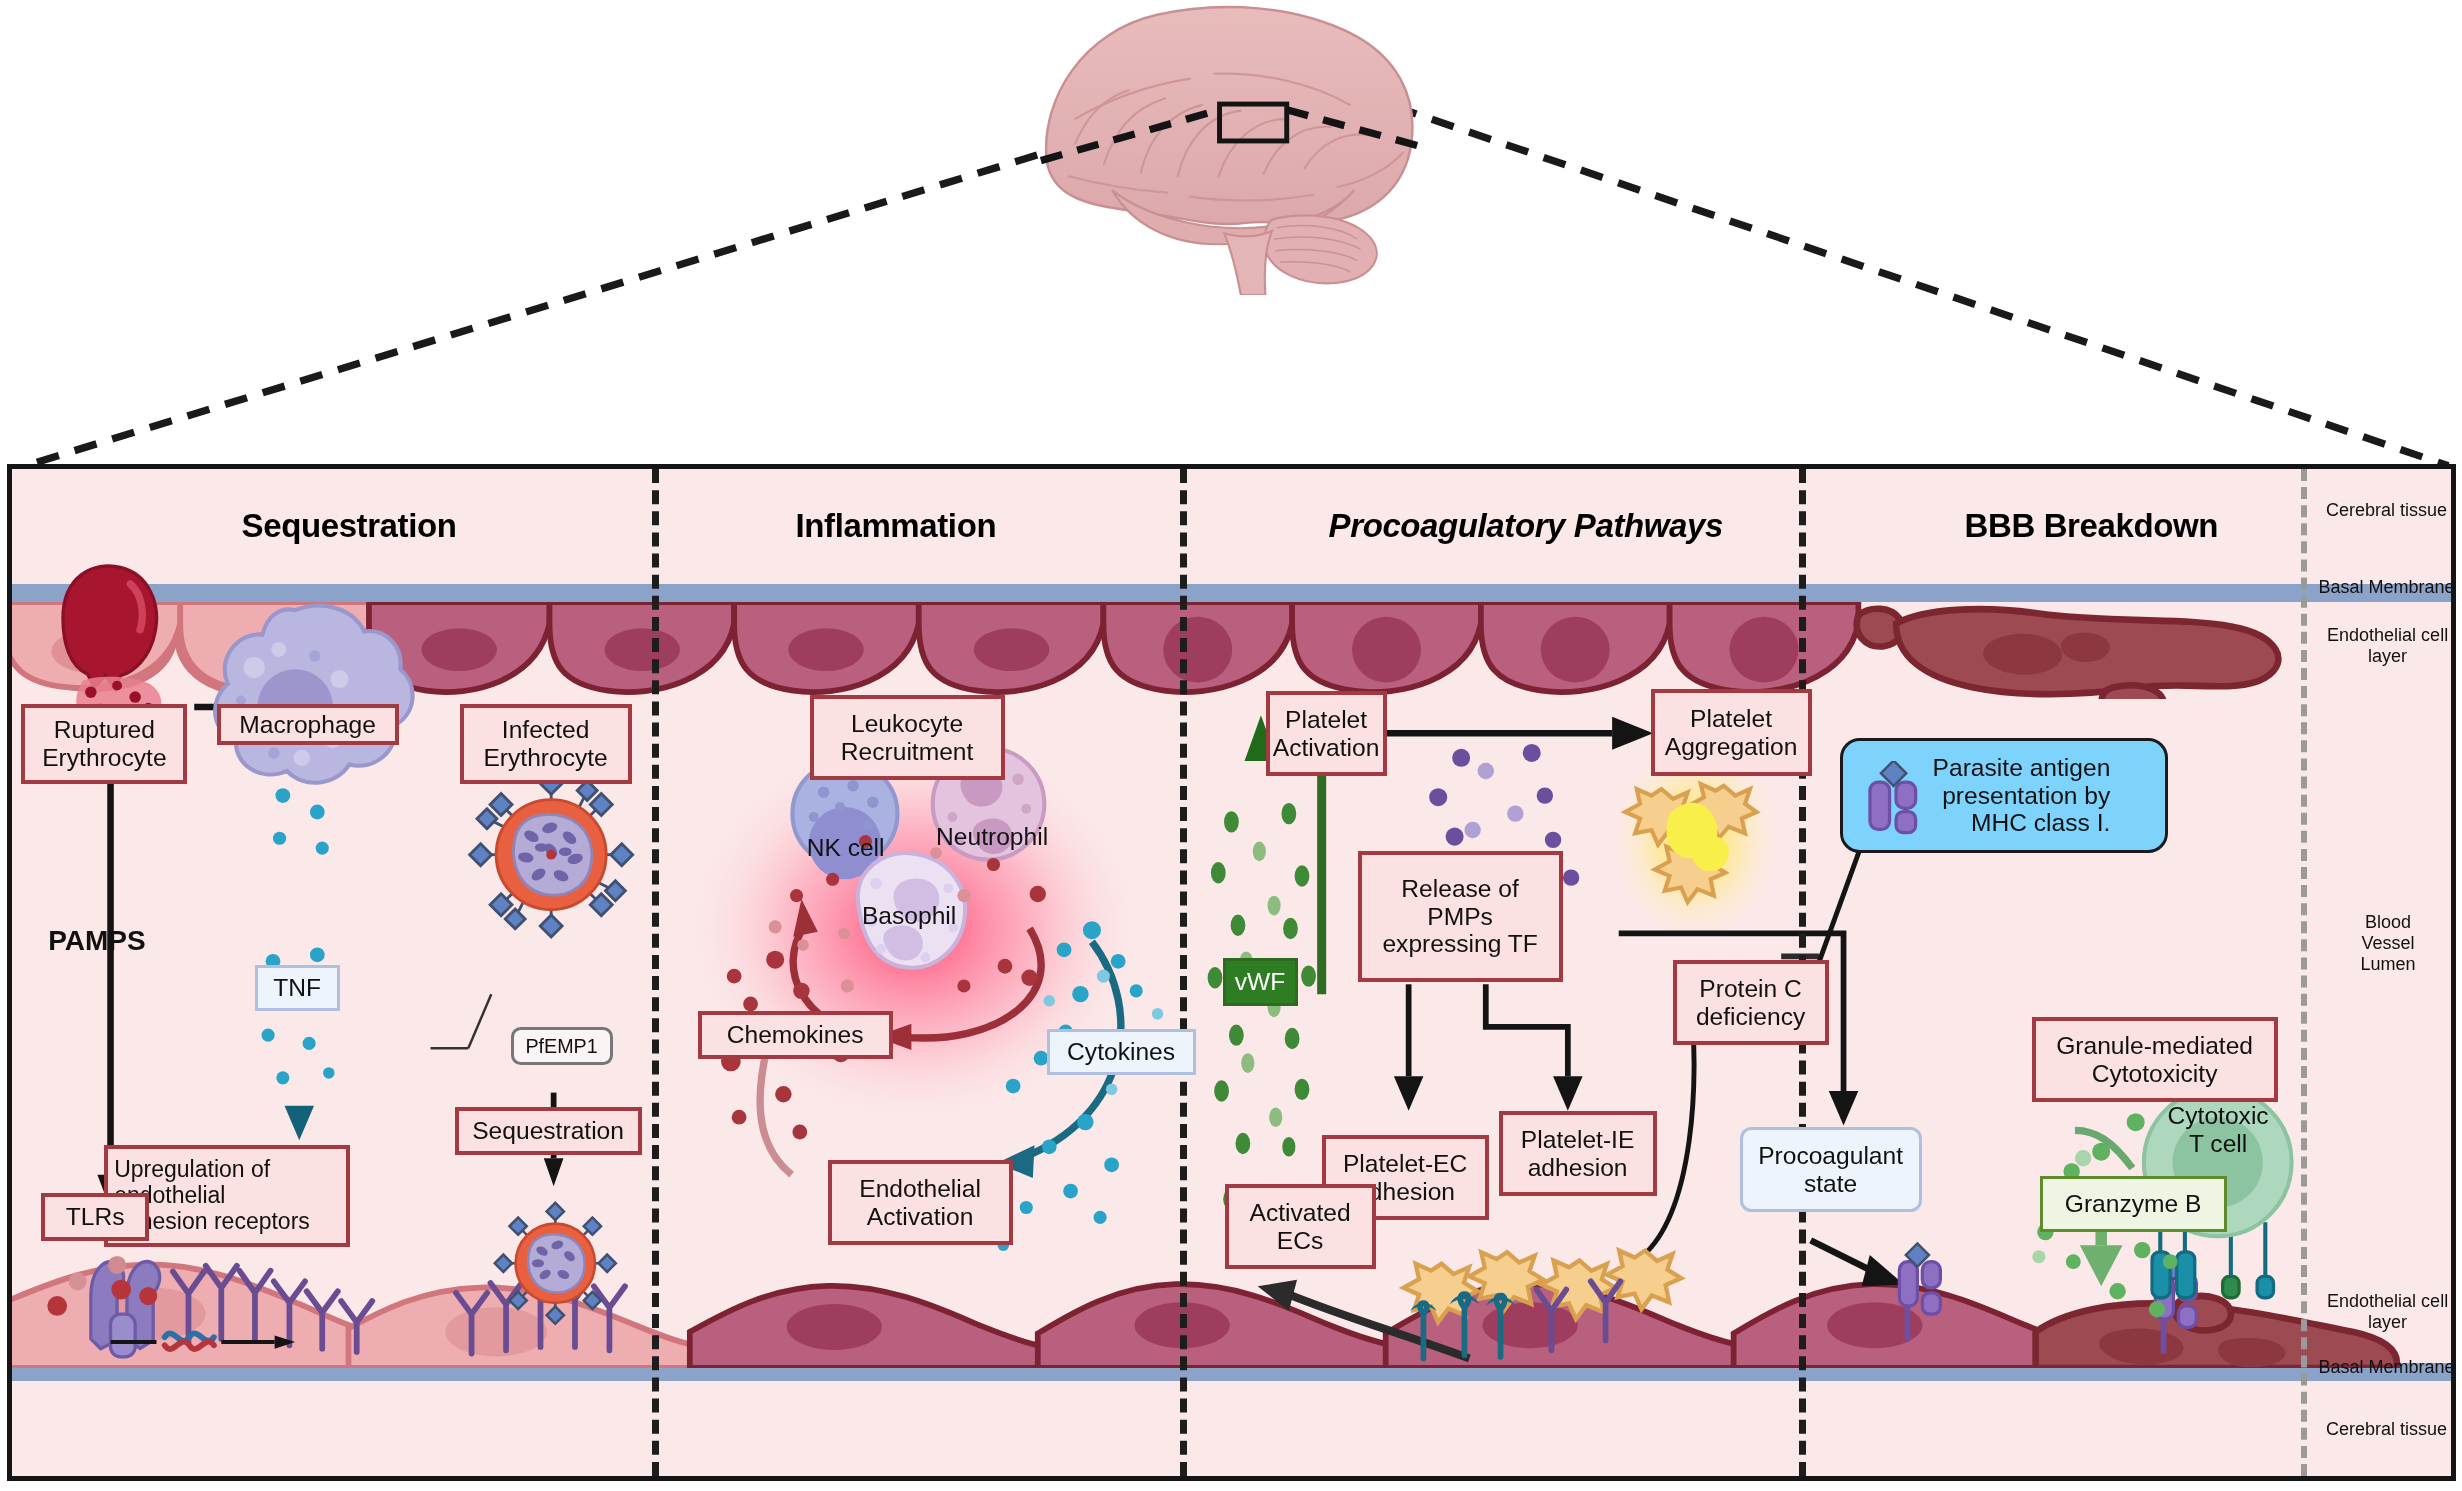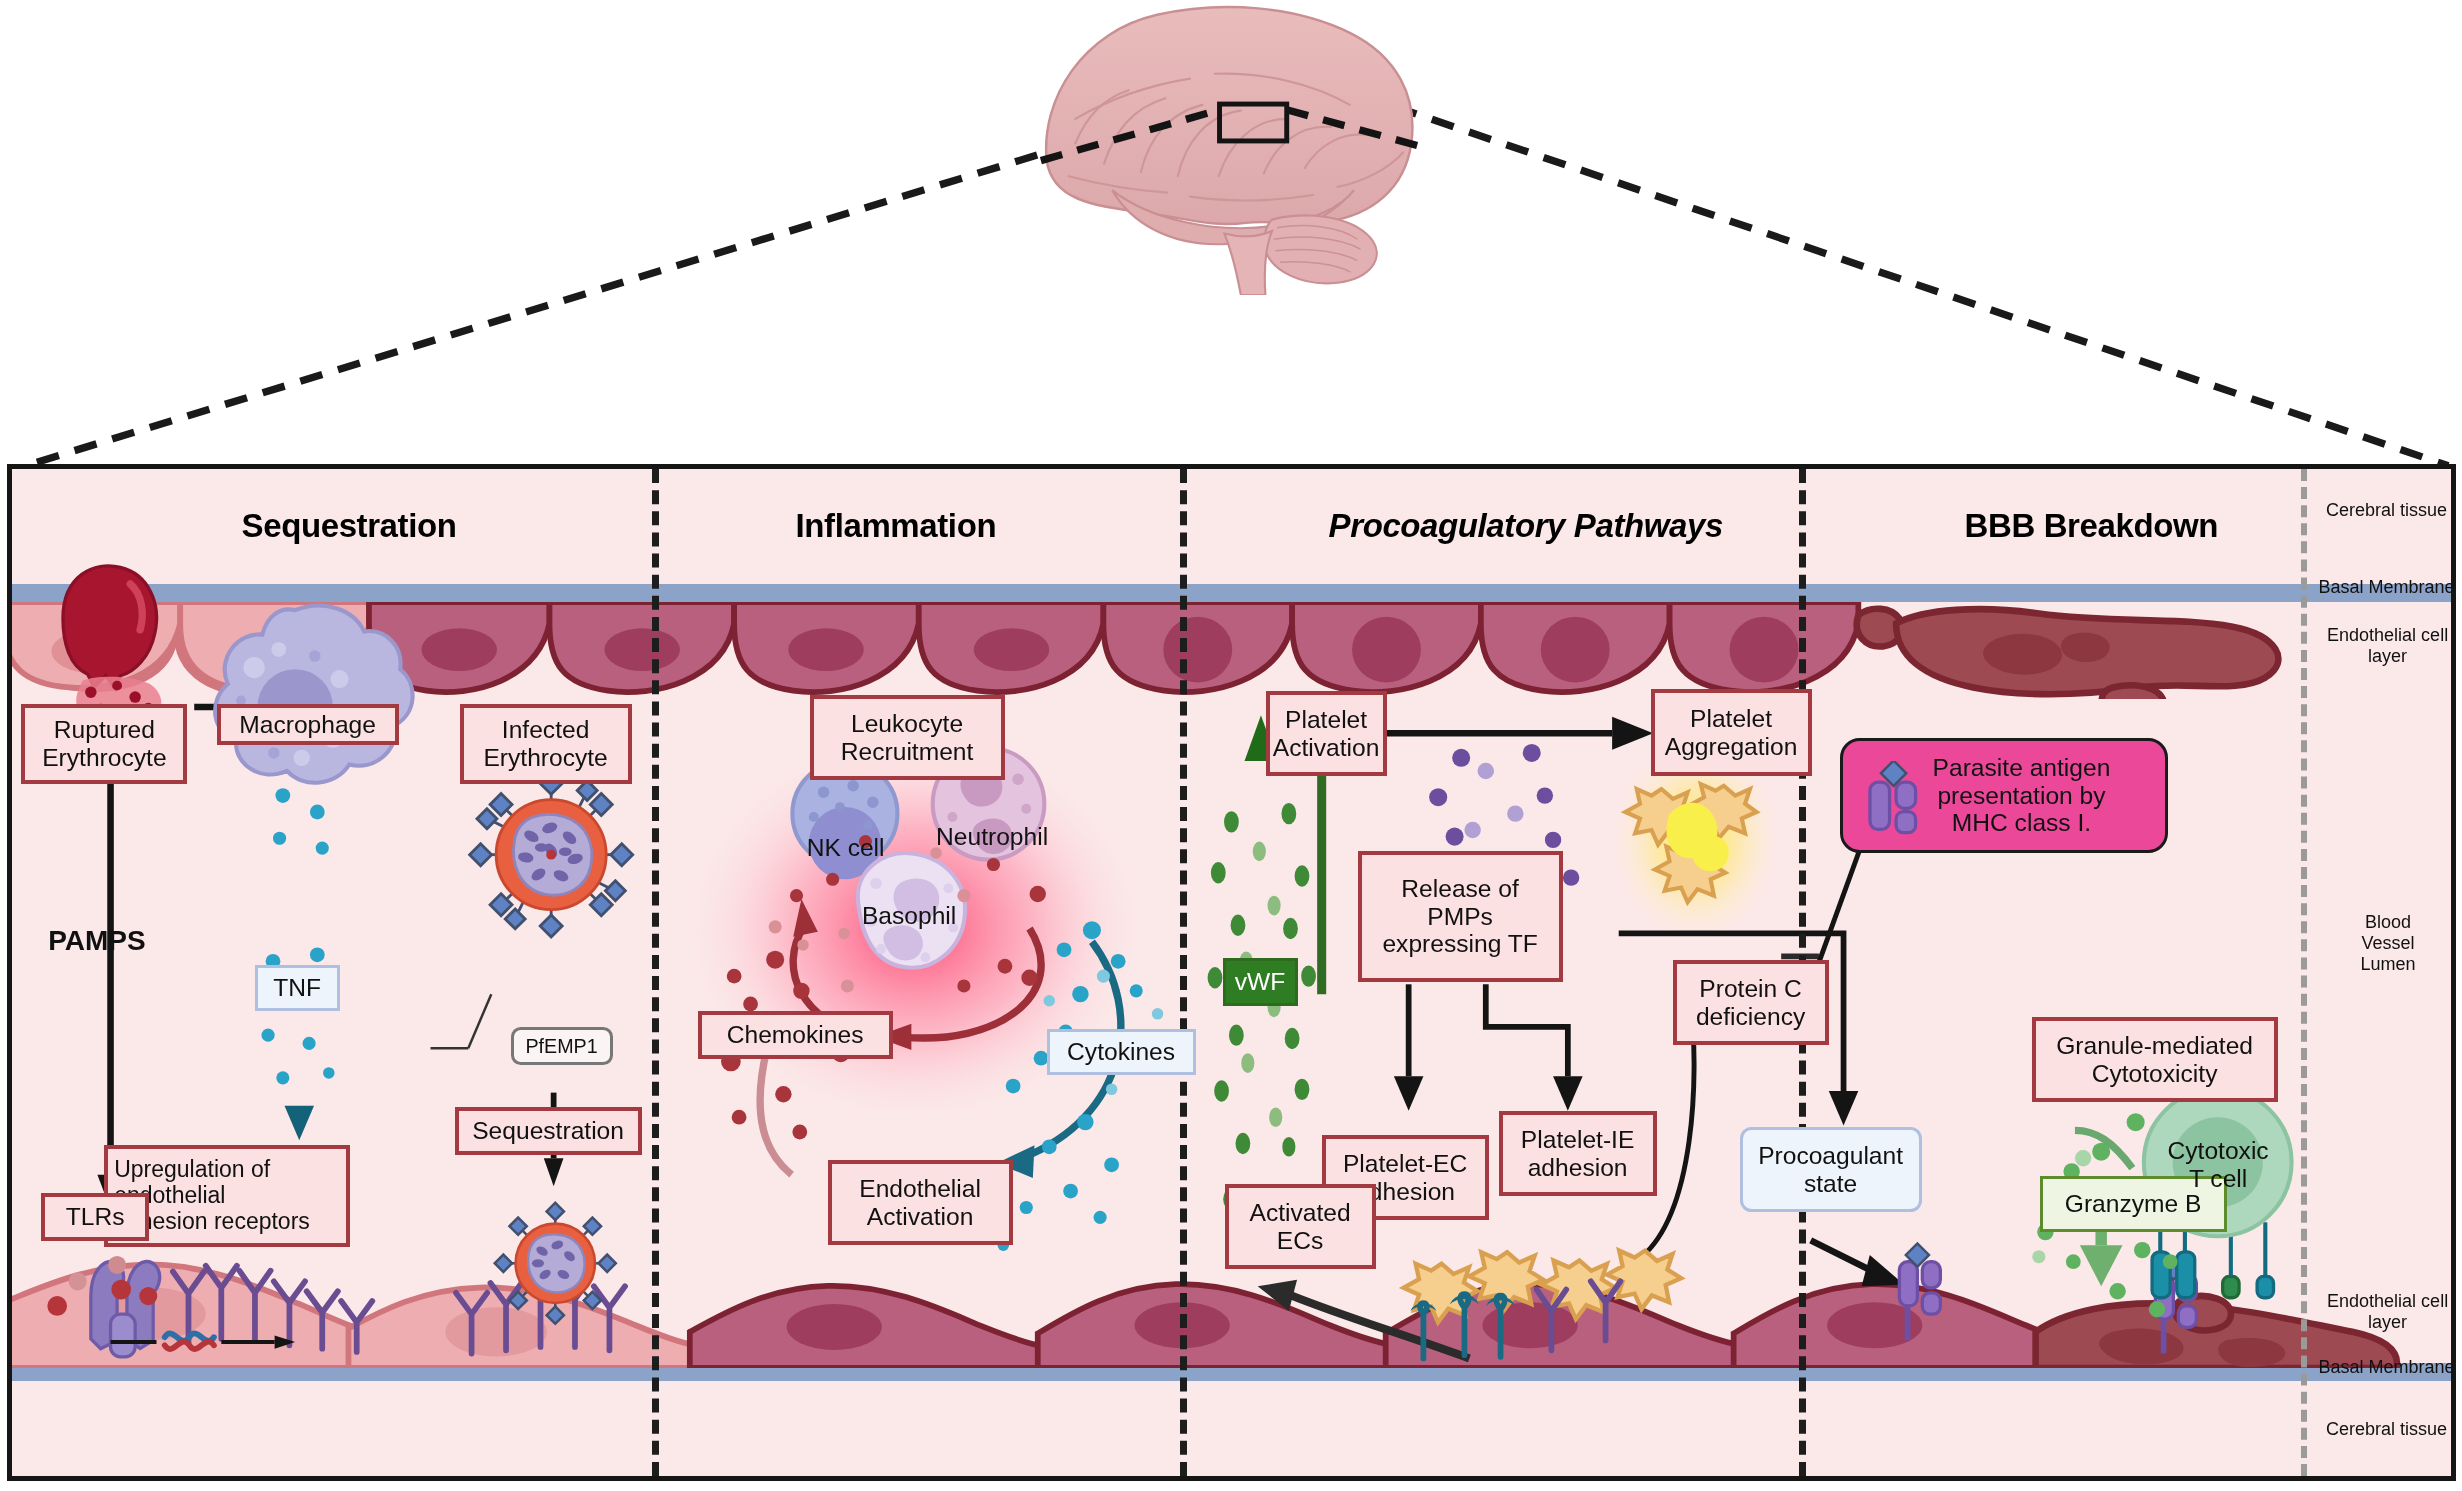--- a/index.html
+++ b/index.html
@@ -48,22 +48,22 @@
   .box{position:absolute;box-sizing:border-box;
       border:4.1px solid #a33a41;background:#fbe1e1;color:#111;
       font-size:24.6px;line-height:1.12;text-align:center;
       display:flex;align-items:center;justify-content:center;padding:3.3px 6.6px;}
   .box-blue{border:3.3px solid #aebfe0;background:#eef4fc;color:#111;}
   .box-green{border:3.3px solid #5e8b2b;background:#eef6e3;color:#111;}
   .box-green-solid{border:3.3px solid #2f6b1f;background:#2f7d23;color:#fff;}
   .box-round{border-radius:11.5px;}
   .box-plain{border:3.3px solid #777;background:#fbf4f4;border-radius:9.8px;
       font-size:19.7px;}
-  .box-outline{border:3.3px solid #1a1a1a;background:#ec4899;border-radius:19.7px;
-      font-size:24.6px;text-align:center;justify-content:flex-start;}
+  .box-outline{border:3.3px solid #1a1a1a;background:#7dd3fc;border-radius:19.7px;
+      font-size:24.6px;text-align:right;justify-content:flex-start;}
 
   .pamps{position:absolute;font-weight:bold;font-size:28px;color:#111;margin-left:12px;}
 </style>
 </head>
 <body>
 
 <svg class="abs" id="leaders" style="left:0;top:0;width:2462px;height:492px;" viewBox="0 0 3001 600" width="2462" height="492">
   <path class="leader" d="M 1310 175 L 30 568"></path>
   <path class="leader" d="M 1700 130 L 2985 568"></path>
 </svg>
@@ -824,17 +824,17 @@
   <svg class="abs" style="left:1851px;top:292px;width:71px;height:75px;pointer-events:none;" viewBox="0 0 86 92">
     <rect x="8" y="26" width="24" height="58" rx="10" fill="#8e6fc4" stroke="#6d4fa6" stroke-width="4"></rect>
     <rect x="40" y="26" width="24" height="32" rx="10" fill="#8e6fc4" stroke="#6d4fa6" stroke-width="4"></rect>
     <rect x="40" y="62" width="24" height="26" rx="9" fill="#8e6fc4" stroke="#6d4fa6" stroke-width="4"></rect>
     <rect x="26" y="4" width="22" height="22" transform="rotate(45 37 15)" fill="#5e82c4" stroke="#41506e" stroke-width="3"></rect>
   </svg>
 
   <div class="box" style="left:2020px;top:548px;width:246px;height:85px;white-space:pre-line;">Granule-mediated
 Cytotoxicity</div>
   <div class="box box-green" style="left:2028px;top:707px;width:187px;height:56px;">Granzyme B</div>
-  <div class="abs" style="left:2137px;top:668px;width:139px;font-size:24.6px;text-align:center;line-height:1.14;color:#111;white-space:pre-line;">Cytotoxic
+  <div class="abs" style="left:2137px;top:633px;width:139px;font-size:24.6px;text-align:center;line-height:1.14;color:#111;white-space:pre-line;">Cytotoxic
 T cell</div>
 
 </div>
 
 
 </body></html>

